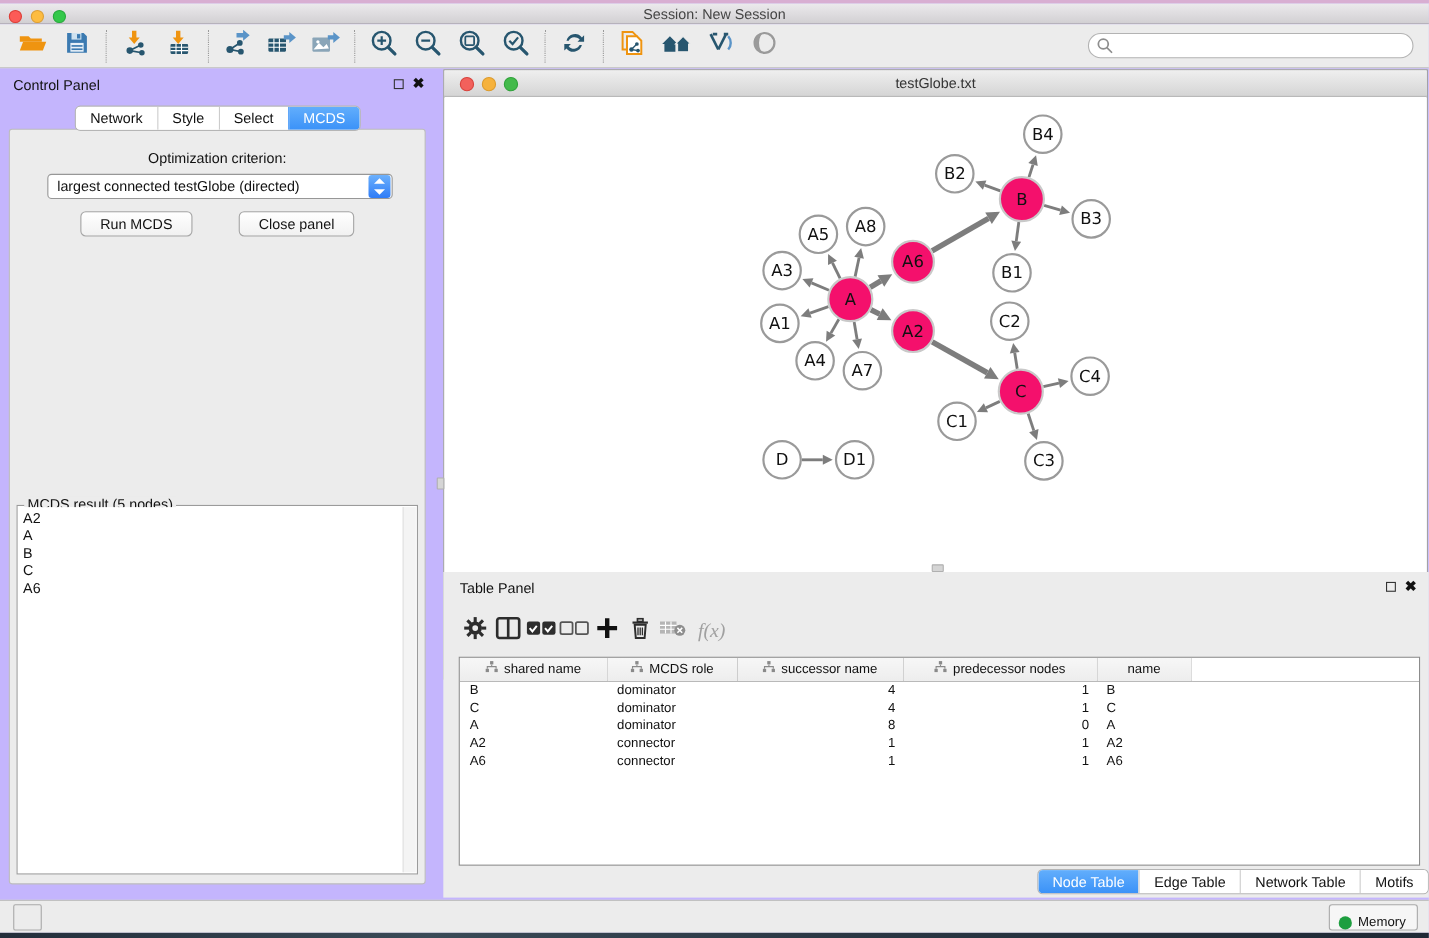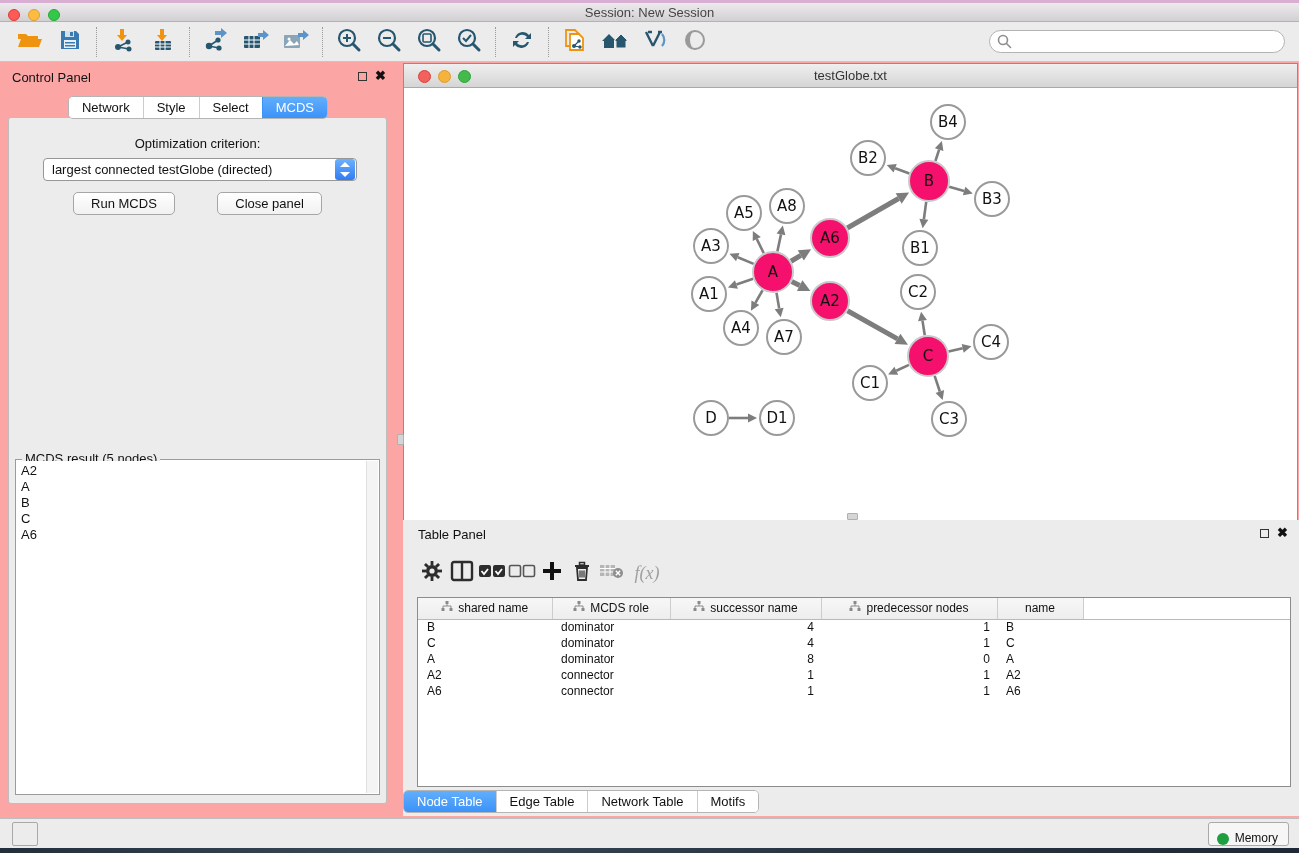--- a/index.html
+++ b/index.html
@@ -1,18 +1,18 @@
 <!DOCTYPE html>
 <html><head>
 <meta charset="utf-8">
 <style>
   * { margin:0; padding:0; box-sizing:border-box; }
   html,body { width:1299px; height:853px; }
   body { font-family:"Liberation Sans", sans-serif; background:#ececec; position:relative; overflow:hidden; }
-  .app { position:absolute; inset:0; width:1299px; height:853px; background:#fca5a5; }
+  .app { position:absolute; inset:0; width:1299px; height:853px; background:#c4b5fd; }
 
   
   .titlebar { position:absolute; left:0; top:0; width:100%; height:22px;
     background:linear-gradient(#eceaed,#d2d0d3); border-top:3px solid #d8aed2;
     border-bottom:1px solid #b4b2b5; }
   .titlebar .title { position:absolute; left:0; right:0; top:2px; text-align:center;
     font-size:13px; color:#454545; }
   .tl { position:absolute; top:6px; width:12px; height:12px; border-radius:50%; }
   .tl.red { left:8px; background:#fc5b57; border:1px solid #dd3c35; }
   .tl.yellow { left:28px; background:#fdbc40; border:1px solid #dd9f34; }
@@ -111,21 +111,21 @@
   .node-table th { height:21px; background:linear-gradient(#f7f7f7,#ededed);
     border-bottom:1px solid #b9b9b9; border-right:1px solid #cdcdcd; font-size:12px;
     font-weight:normal; color:#111; text-align:center; position:relative; }
   .node-table th.filler { background:#fff; border-right:none; }
   .node-table th .hdr-inner { display:flex; align-items:center; justify-content:center; gap:5px; }
   .node-table td { height:16px; font-size:12px; color:#111; padding:0 6px; white-space:nowrap;
     overflow:hidden; }
   .node-table td.left { text-align:left; padding-left:9px; }
   .node-table td.right { text-align:right; padding-right:7px; }
 
-  .tp-tabs { position:absolute; left:0; right:0; top:270px; text-align:left; }
+  .tp-tabs { position:absolute; left:0; right:0; top:270px; text-align:right; }
 
   
   .statusbar { position:absolute; left:0; top:818px; width:100%; height:30px;
     background:#ececec; border-top:1px solid #bdbdbd; }
   .list-btn { position:absolute; left:12px; top:3px; width:26px; height:24px;
     border:1px solid #a9a9a9; border-radius:2px; background:#ececec;
     display:flex; align-items:center; justify-content:center; }
   .memory-btn { position:absolute; right:10px; top:3px; height:24px; padding:0 10px 0 8px;
     border:1px solid #a9a9a9; border-radius:3px; background:#f6f6f6;
     display:flex; align-items:flex-end; gap:6px; font-size:12px; color:#111; }

